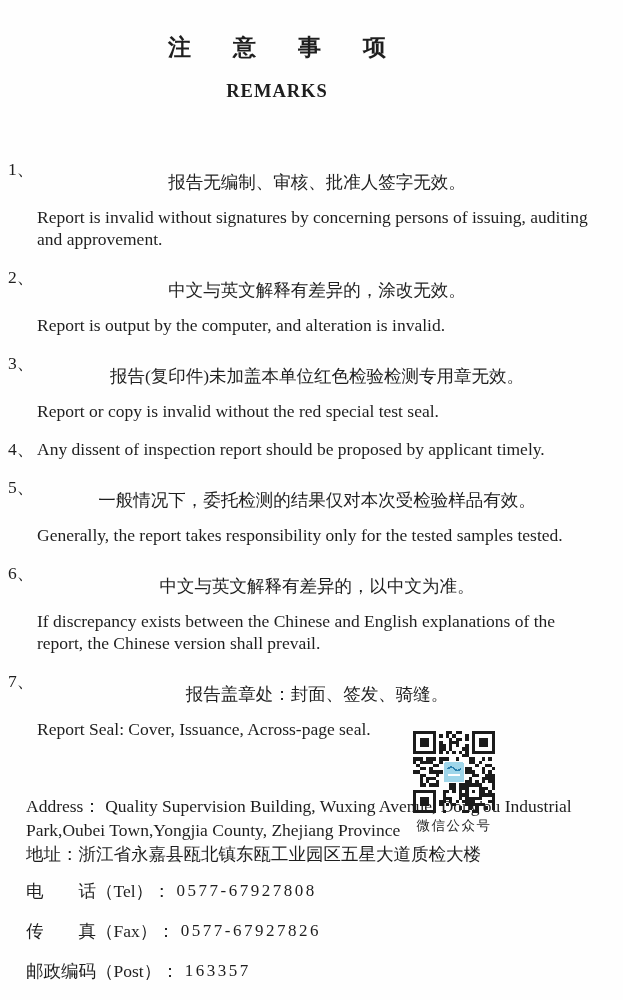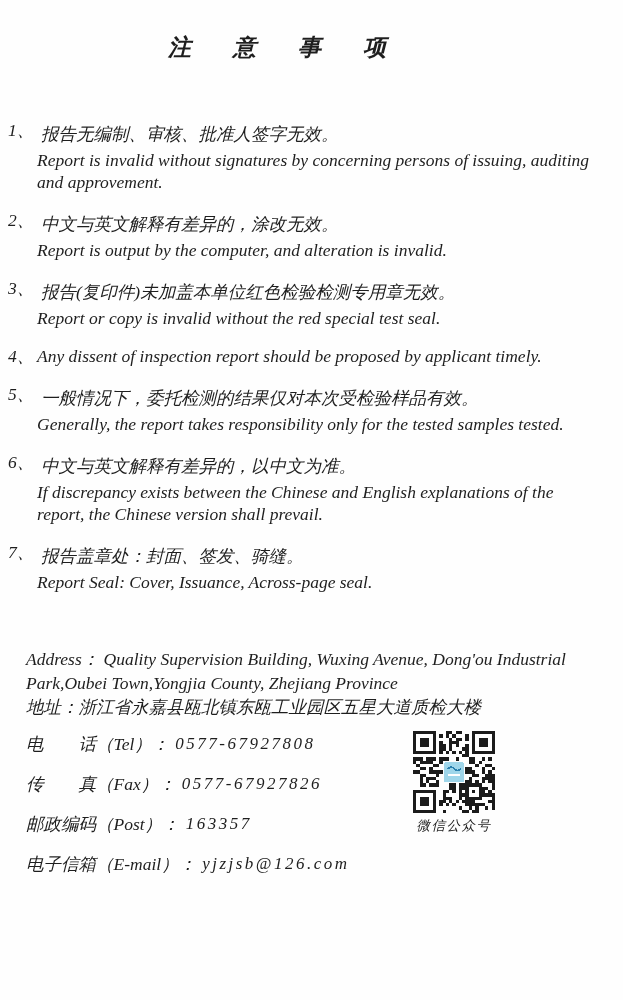--- a/index.html
+++ b/index.html
@@ -5,21 +5,20 @@
 <style>
   html,body { margin:0; padding:0; background:#ffffff; }
   .page {
     position:relative;
     width:623px; height:1000px;
     margin:0 auto;
     background:#fefefe;
     overflow:hidden;
     font-family:"Liberation Serif","DejaVu Serif",serif;
     color:#1e1e1e;
-    font-style:italic;
     -webkit-font-smoothing:antialiased;
   }
   
   .title-cn {
     margin-top:33px;
     width:512px;
     padding-left:42px;
     text-align:center;
     font-size:23px;
     font-weight:700;
@@ -40,21 +39,21 @@
   .items {
     margin:56px 26px 0 8px;
     padding:0;
     list-style:none;
     font-size:17.5px;
     line-height:22px;
   }
   .item { display:flex; margin-bottom:16px; }
   .item-num { flex:0 0 29px; }
   .item-body { flex:1; }
-  .item-cn { margin:4px; }
+  .item-cn { margin:13px;text-align:center; }
   .item-en { margin:0; }
   
   .address {
     margin:54px 18px 0 26px;
     font-size:17.5px;
     line-height:24px;
   }
   .address p { margin:0; }
   
   .contacts { margin:14px 0 0 26px; }
@@ -82,20 +81,21 @@
     white-space:nowrap;
   }
 </style>
 </head>
 <body>
 
 <div class="page">
 
   <div class="title-cn">注意事项</div>
 
+  <div class="title-en">REMARKS</div>
 
   <ol class="items">
 
       <li class="item">
         <span class="item-num">1、</span>
         <div class="item-body">
           <p class="item-cn">报告无编制、审核、批准人签字无效。</p>
           <p class="item-en">Report is invalid without signatures by concerning persons of issuing, auditing and approvement.</p>
         </div>
       </li>

